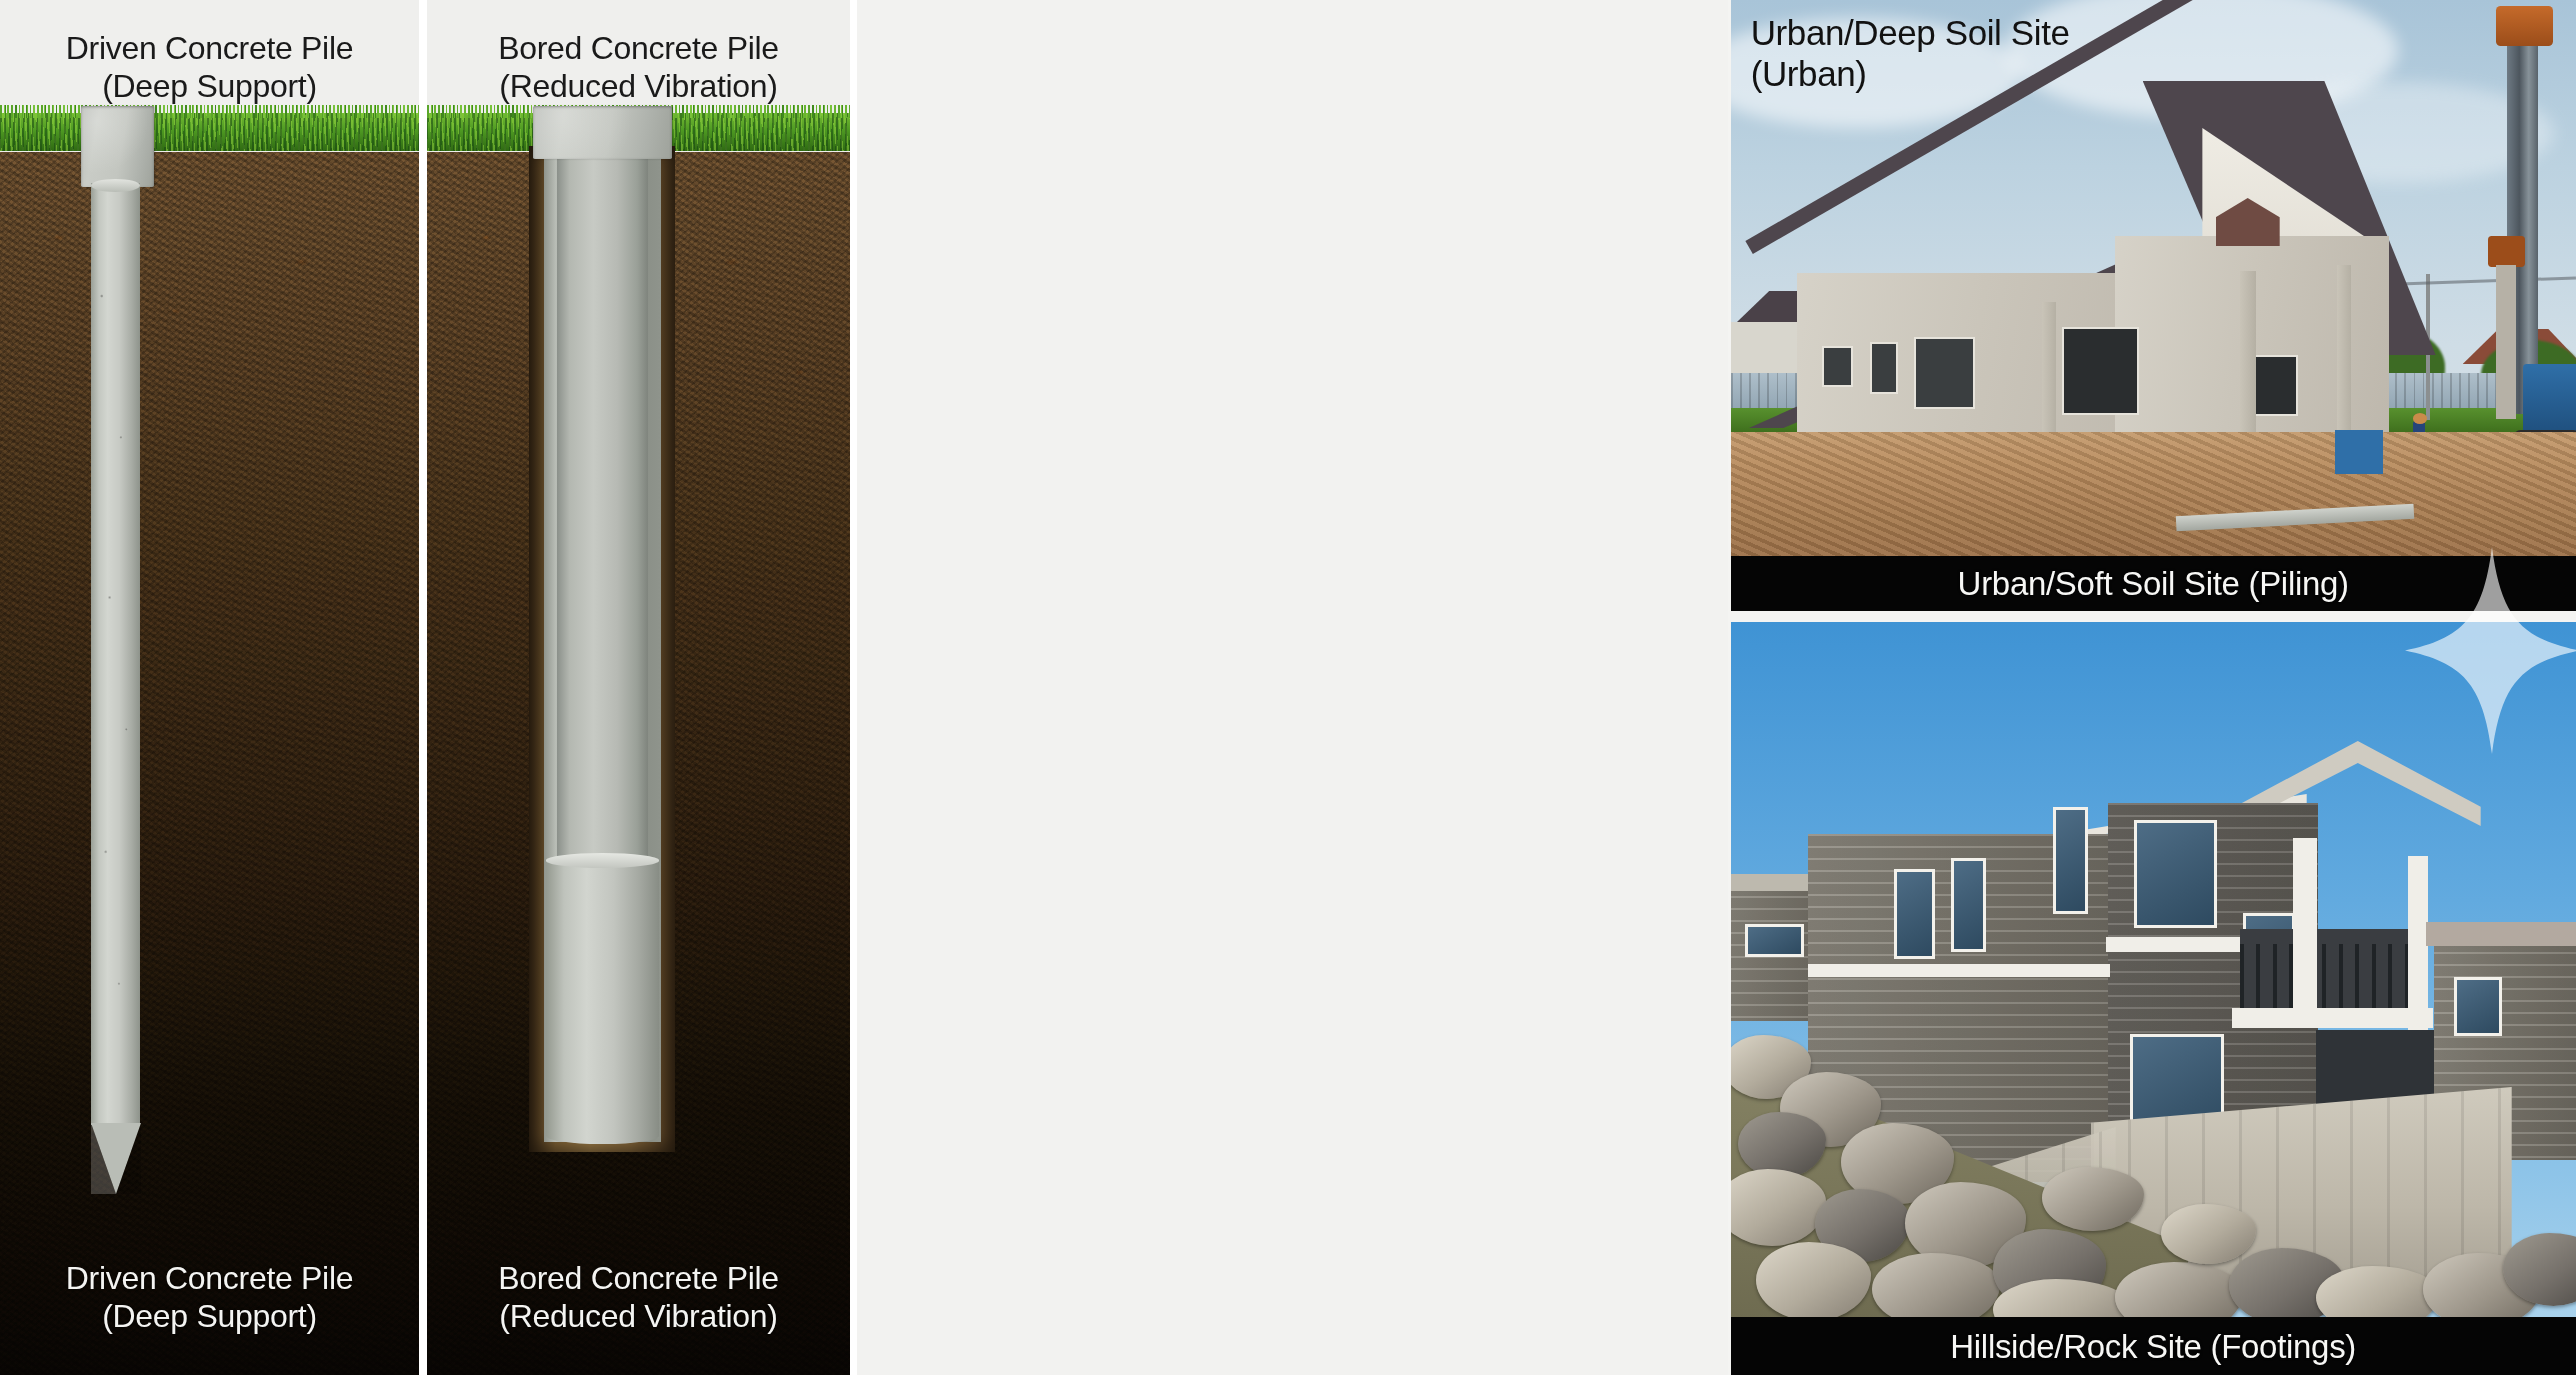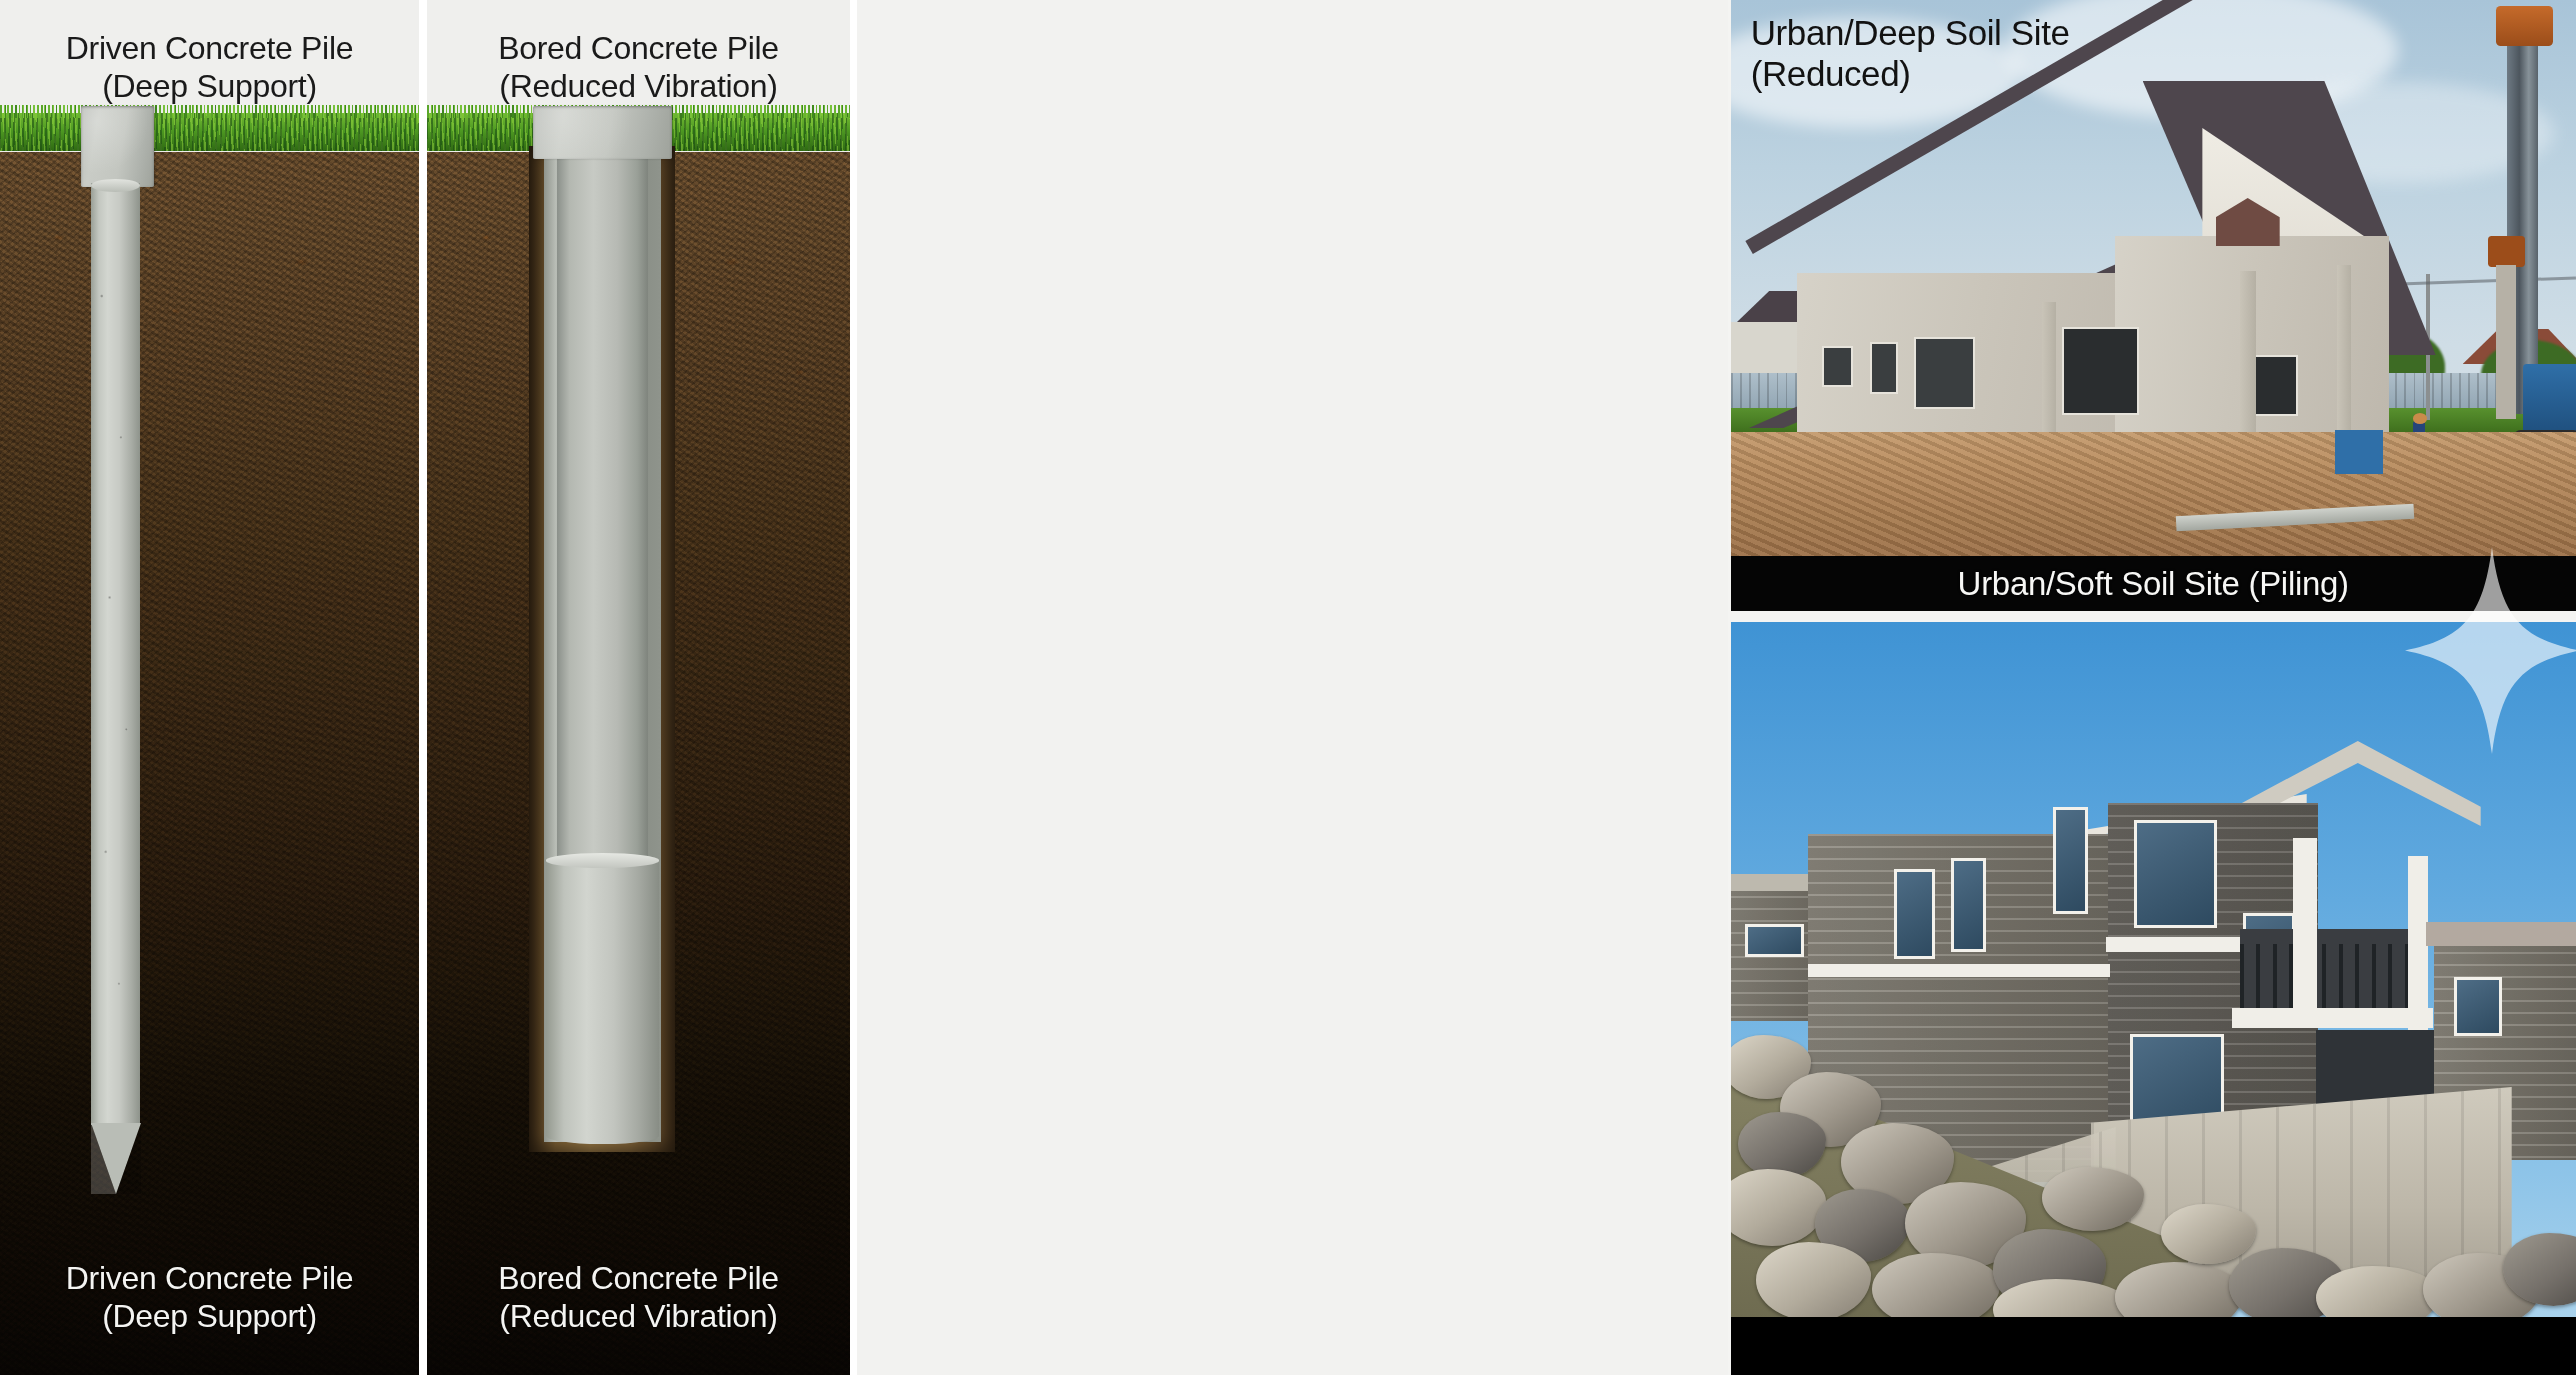--- a/index.html
+++ b/index.html
@@ -302,21 +302,21 @@
         <div class="rig-track" style="left:783px;top:430px;width:66px;height:31px;"></div>
         <div class="worker" style="left:682px;top:421px;width:12.8px;height:40px;"></div>
         <div style="position:absolute;left:682px;top:413px;width:14.6px;height:11px;background:#c98b4a;border-radius:50%;"></div>
 
         <div class="p1-ground" style="top:432px;height:124px;"></div>
         <div style="position:absolute;left:445px;top:510px;width:238px;height:14.6px;background:linear-gradient(#cfd2cc,#a3a7a0);transform:rotate(-3deg);"></div>
         <div style="position:absolute;left:604px;top:430px;width:48px;height:44px;background:#2f6fa8;"></div>
 
         <div class="overlay-title" style="left:20px;top:12.8px;">
           <div>Urban/Deep Soil Site</div>
-          <div>(Reduced)</div>
+          <div>(Urban)</div>
         </div>
       </div>
       <div class="photo-cap" style="height:55px;margin-top:20px;">Urban/Soft Soil Site (Piling)</div>
     </div>
 
     <div class="photo-card" style="left:2.7px;top:622px;width:845px;height:754px;">
       <div class="photo" style="height:695px;">
         <div class="p2-sky"></div>
 
         <div class="p2-house" style="left:-9.1px;top:262px;width:110px;height:137px;"></div>
@@ -369,20 +369,21 @@
         <div class="rock" style="left:692px;top:631px;width:119px;height:75px;"></div>
         <div class="rock d" style="left:772px;top:611px;width:101px;height:73px;"></div>
         <div class="rock" style="left:311px;top:545px;width:102px;height:64px;"></div>
         <div class="rock l" style="left:430px;top:582px;width:95px;height:60px;"></div>
 
         <div class="overlay-title" style="left:20px;top:12.8px;">
           <div></div>
           <div></div>
         </div>
       </div>
+      <div class="photo-cap" style="height:59px;">Hillside/Rock Site (Footings)</div>
     </div>
 
     <svg class="watermark" style="left:677px;top:547px;" width="174" height="207" viewBox="0 0 190 226">
       <path d="M95 0 C105 78 128 100 190 113 C128 126 105 148 95 226 C85 148 62 126 0 113 C62 100 85 78 95 0 Z" fill="#ffffff" opacity=".62"></path>
     </svg>
   </div>
 
 </div>
 
 

